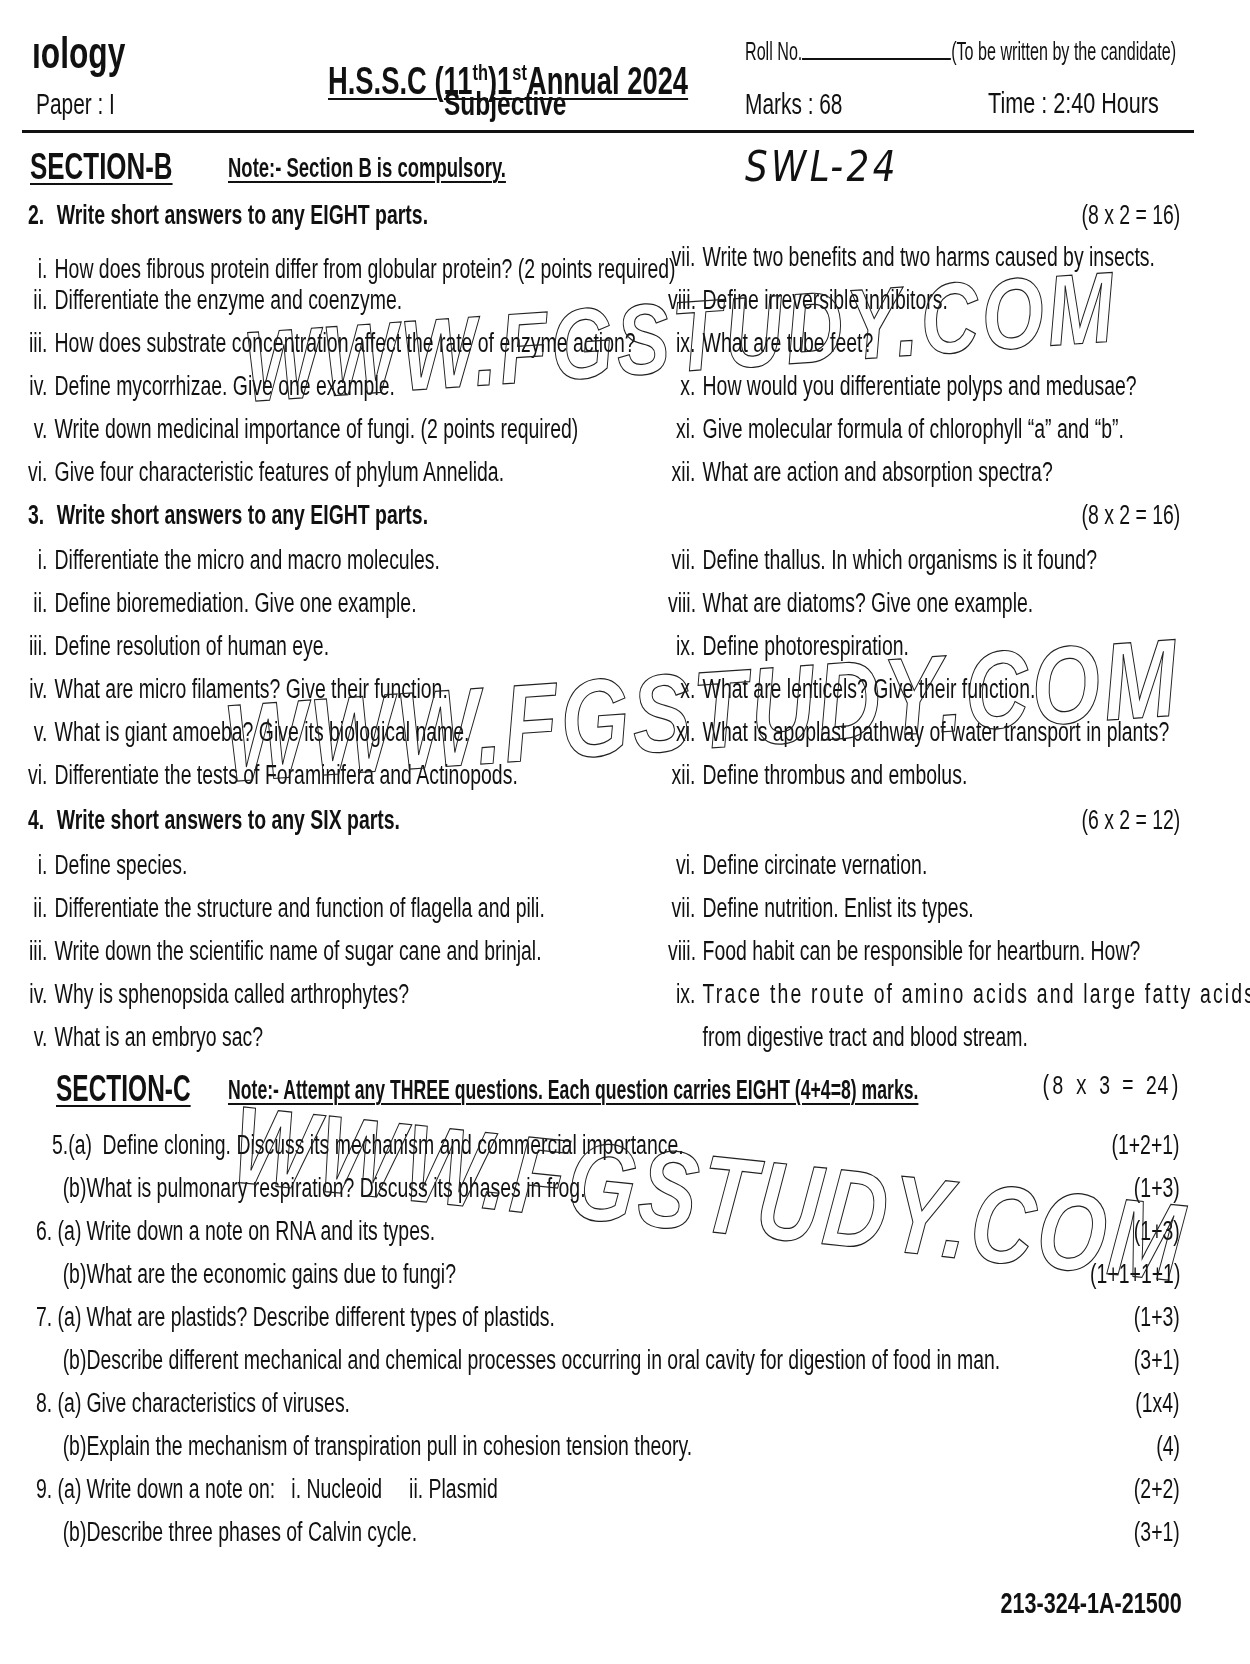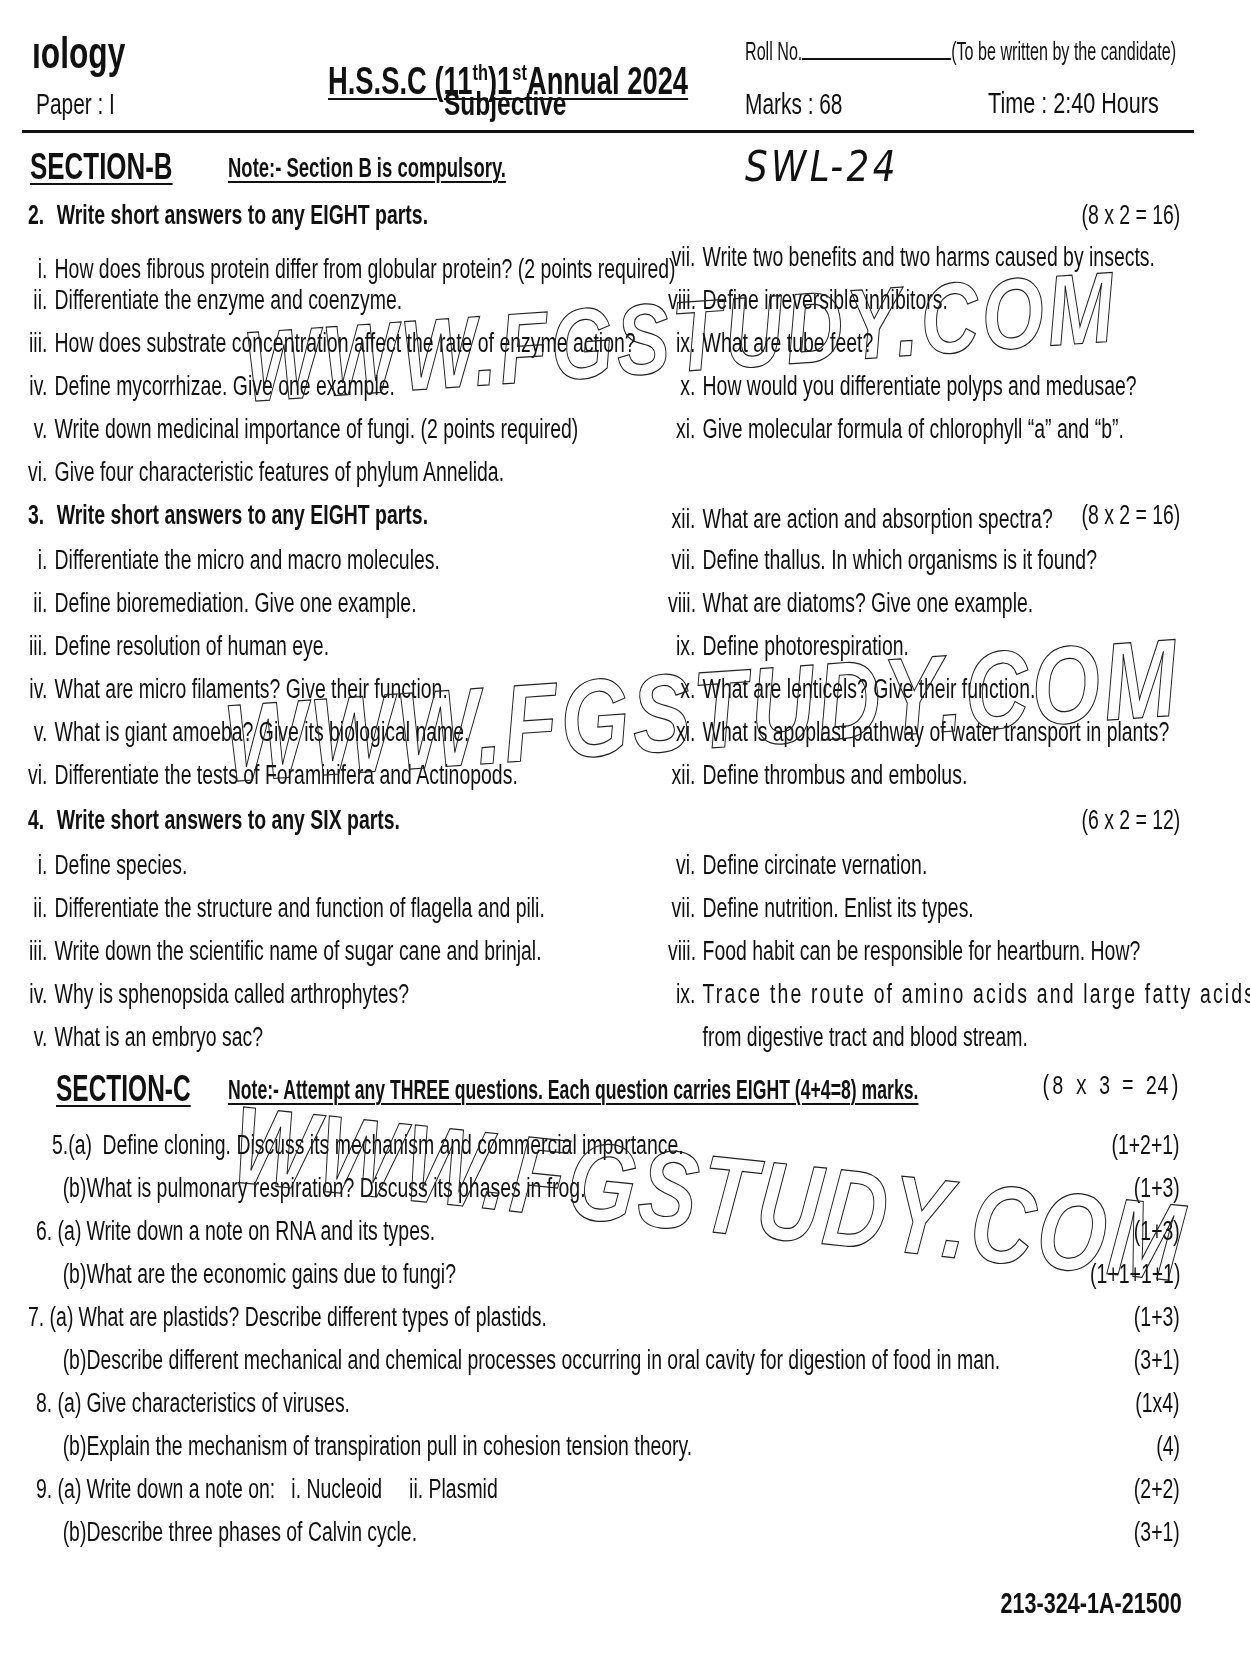--- a/index.html
+++ b/index.html
@@ -75,21 +75,21 @@
   <div class="row" style="left:20px; top:371px;"><span class="t"><span class="roman">iv.</span><span>Define mycorrhizae. Give one example.</span></span></div>
   <div class="row" style="left:20px; top:414px;"><span class="t"><span class="roman">v.</span><span>Write down medicinal importance of fungi. (2 points required)</span></span></div>
   <div class="row" style="left:20px; top:457px;"><span class="t"><span class="roman">vi.</span><span>Give four characteristic features of phylum Annelida.</span></span></div>
 </div>
 <div>
   <div class="row" style="left:668px; top:242px;"><span class="t"><span class="roman">vii.</span><span>Write two benefits and two harms caused by insects.</span></span></div>
   <div class="row" style="left:668px; top:285px;"><span class="t"><span class="roman">viii.</span><span>Define irreversible inhibitors.</span></span></div>
   <div class="row" style="left:668px; top:328px;"><span class="t"><span class="roman">ix.</span><span>What are tube feet?</span></span></div>
   <div class="row" style="left:668px; top:371px;"><span class="t"><span class="roman">x.</span><span>How would you differentiate polyps and medusae?</span></span></div>
   <div class="row" style="left:668px; top:414px;"><span class="t"><span class="roman">xi.</span><span>Give molecular formula of chlorophyll “a” and “b”.</span></span></div>
-  <div class="row" style="left:668px; top:457px;margin-top:47px;"><span class="t"><span class="roman">xii.</span><span>What are action and absorption spectra?</span></span></div>
+  <div class="row" style="left:668px; top:457px;"><span class="t"><span class="roman">xii.</span><span>What are action and absorption spectra?</span></span></div>
 </div>
 
 <div class="row b" style="left:28px; top:500px;">
   <span class="t"><span class="qnum">3.</span><span>Write short answers to any EIGHT parts.</span></span>
 </div>
 <div class="row" style="right:70px; top:500px;">
   <span class="num">(8 x 2 = 16)</span>
 </div>
 <div>
   <div class="row" style="left:20px; top:545px;"><span class="t"><span class="roman">i.</span><span>Differentiate the micro and macro molecules.</span></span></div>
@@ -145,21 +145,21 @@
 
   <div class="row" style="left:36px; top:1173px;"><span class="t"><span style="display:inline-block;width:70px;text-align:right;padding-right:0;">(b)</span><span style="display:inline-block;width:0;"></span><span>What is pulmonary respiration? Discuss its phases in frog.</span></span></div>
   <div class="row" style="right:70px; top:1173px;"><span class="num">(1+3)</span></div>
 
   <div class="row" style="left:36px; top:1216px;"><span class="t"><span style="display:inline-block;width:70px;">6. (a)</span><span>Write down a note on RNA and its types.</span></span></div>
   <div class="row" style="right:70px; top:1216px;"><span class="num">(1+3)</span></div>
 
   <div class="row" style="left:36px; top:1259px;"><span class="t"><span style="display:inline-block;width:70px;text-align:right;">(b)</span><span>What are the economic gains due to fungi?</span></span></div>
   <div class="row" style="right:70px; top:1259px;"><span class="num">(1+1+1+1)</span></div>
 
-  <div class="row" style="left:28px; top:1302px;"><span class="t"><span style="display:inline-block;width:70px;">7. (a)</span><span>What are plastids? Describe different types of plastids.</span></span></div>
+  <div class="row" style="left:36px; top:1302px;"><span class="t"><span style="display:inline-block;width:70px;">7. (a)</span><span>What are plastids? Describe different types of plastids.</span></span></div>
   <div class="row" style="right:70px; top:1302px;"><span class="num">(1+3)</span></div>
 
   <div class="row" style="left:36px; top:1345px;"><span class="t"><span style="display:inline-block;width:70px;text-align:right;">(b)</span><span>Describe different mechanical and chemical processes occurring in oral cavity for digestion of food in man.</span></span></div>
   <div class="row" style="right:70px; top:1345px;"><span class="num">(3+1)</span></div>
 
   <div class="row" style="left:36px; top:1388px;"><span class="t"><span style="display:inline-block;width:70px;">8. (a)</span><span>Give characteristics of viruses.</span></span></div>
   <div class="row" style="right:70px; top:1388px;"><span class="num">(1x4)</span></div>
 
   <div class="row" style="left:36px; top:1431px;"><span class="t"><span style="display:inline-block;width:70px;text-align:right;">(b)</span><span>Explain the mechanism of transpiration pull in cohesion tension theory.</span></span></div>
   <div class="row" style="right:70px; top:1431px;"><span class="num">(4)</span></div>

